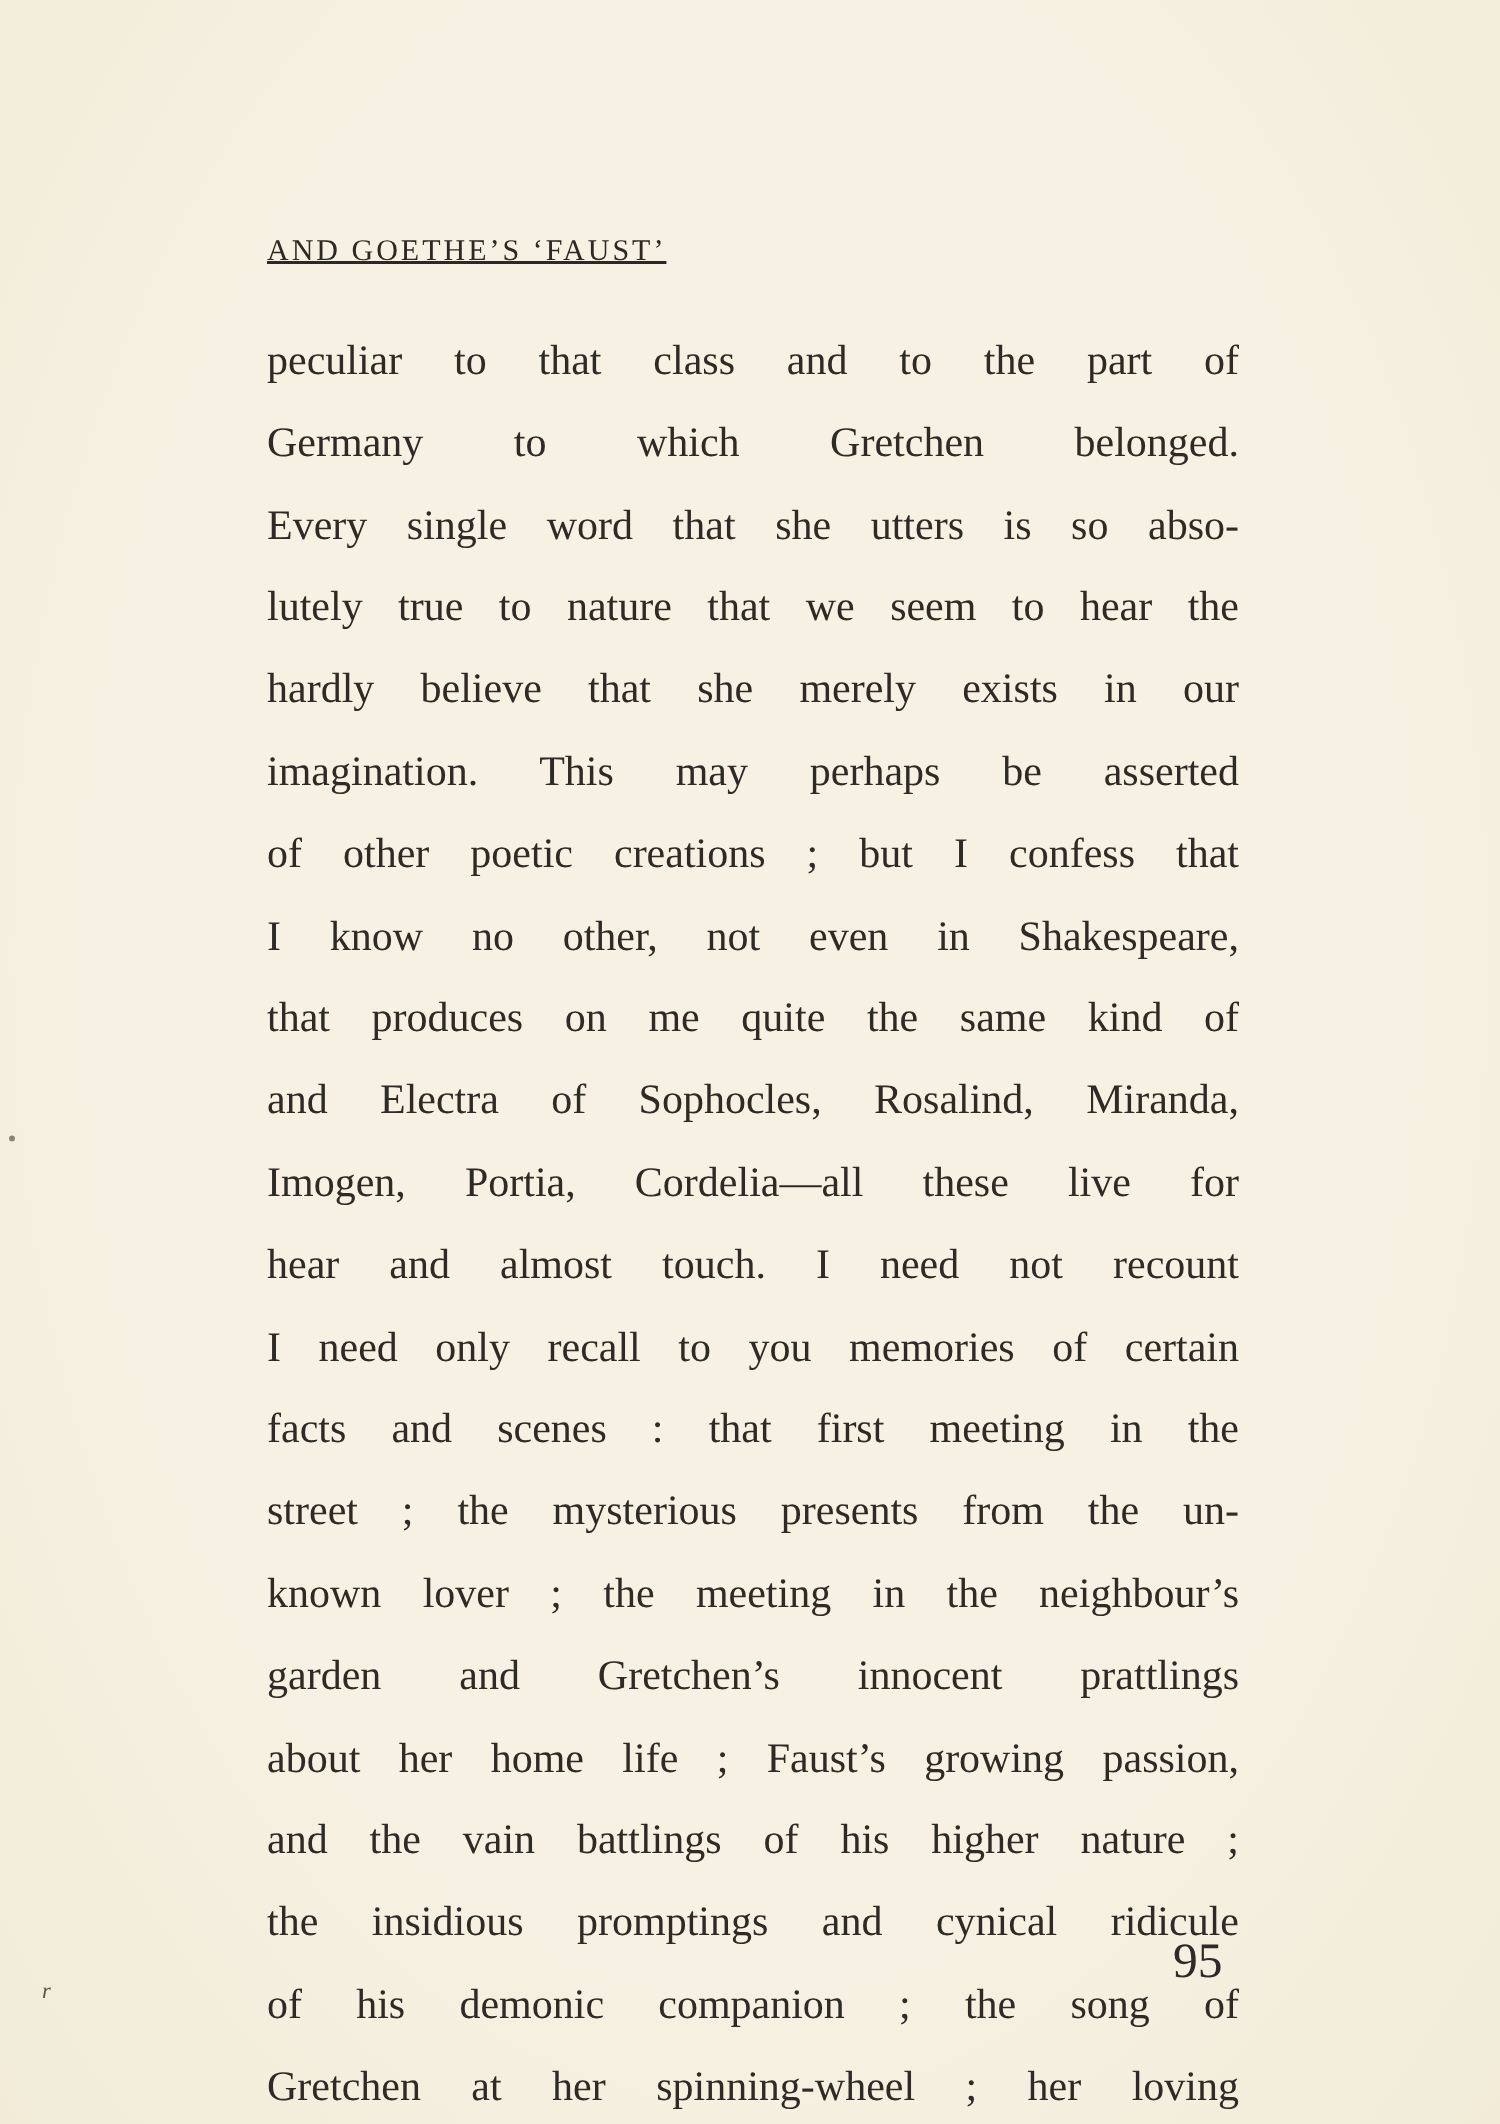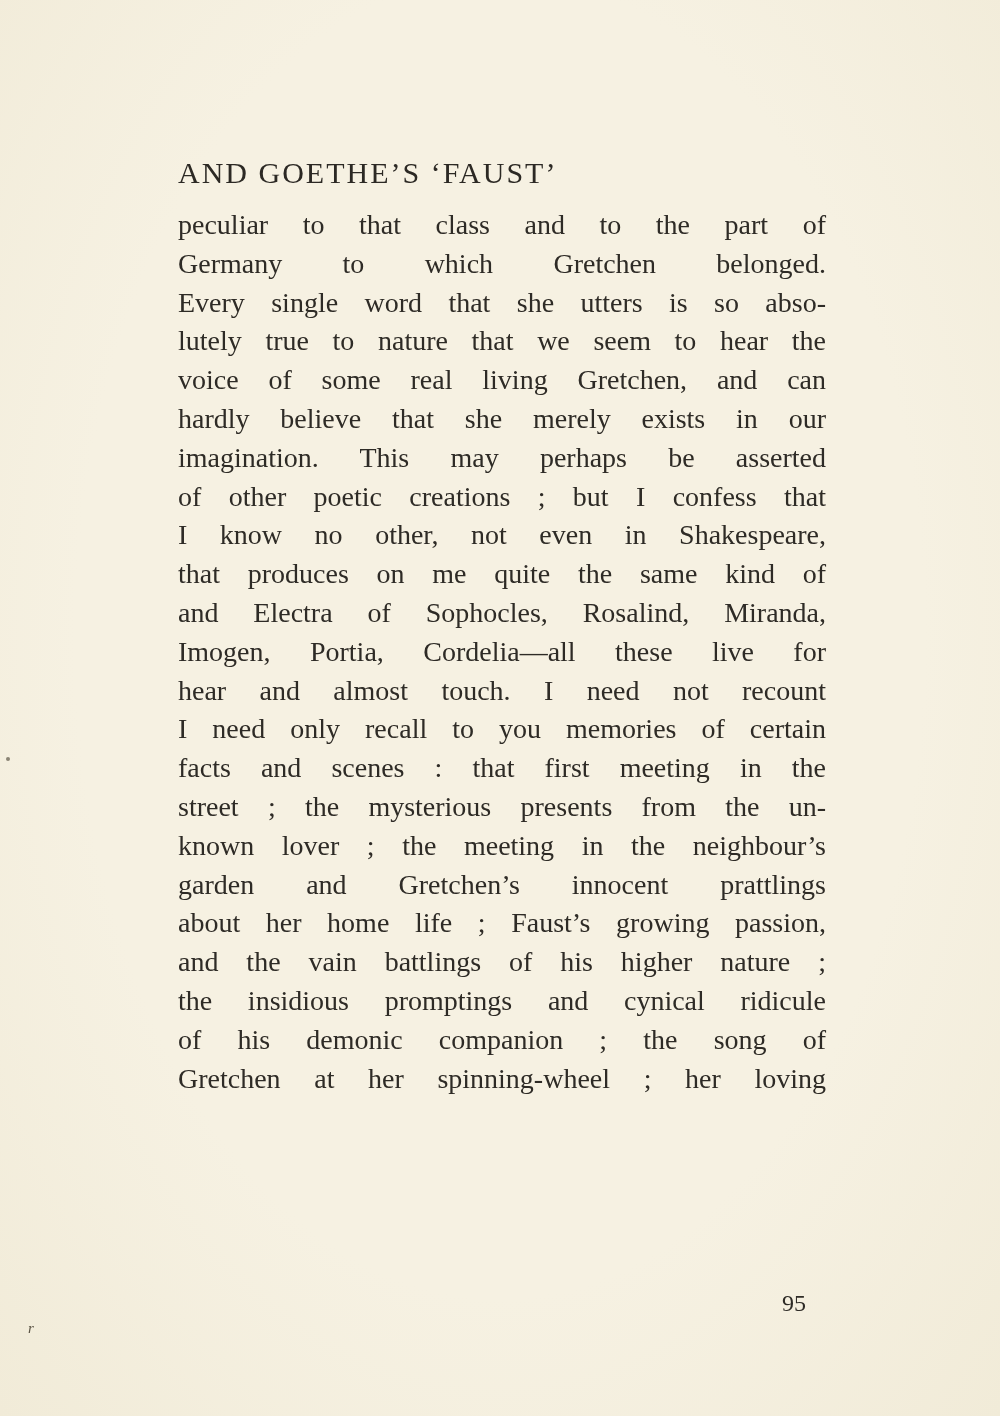--- a/index.html
+++ b/index.html
@@ -14,45 +14,47 @@
     background: radial-gradient(ellipse at 50% 45%, #f6f1e2 60%, #f1ebd8 100%);
     font-family: "Liberation Serif", "DejaVu Serif", serif;
     color: #2e2b26;
     overflow: hidden;
   }
   .page-heading {
     position: absolute;
     left: 178px;
     top: 156px;
     width: 650px;
-    font-size: 30px;
+    font-size: 20px;
     line-height: 1.1;
     letter-spacing: 2px;
     color: #2c2924;
     white-space: nowrap;
+    text-decoration: underline;
   }
   .text-block {
     position: absolute;
     left: 178px;
     top: 206px;
     width: 648px;
   }
   .text-line {
     font-size: 28px;
     line-height: 38.8px;
     text-align: justify;
     text-align-last: justify;
     white-space: normal;
     color: #2e2b26;
+    margin-top: 16px;
   }
   .page-number {
     position: absolute;
     left: 782px;
     top: 1290px;
-    font-size: 24px;
+    font-size: 33px;
     color: #2e2b26;
   }
   .corner-mark {
     position: absolute;
     left: 28px;
     top: 1320px;
     font-size: 15px;
     font-style: italic;
     color: #5a5344;
   }
@@ -71,21 +73,20 @@
 
 <div class="page">
 
   <div class="page-heading">AND GOETHE’S ‘FAUST’</div>
 
   <div class="text-block">
     <div class="text-line">peculiar to that class and to the part of</div>
     <div class="text-line">Germany to which Gretchen belonged.</div>
     <div class="text-line">Every single word that she utters is so abso-</div>
     <div class="text-line">lutely true to nature that we seem to hear the</div>
-    <div class="text-line">voice of some real living Gretchen, and can</div>
     <div class="text-line">hardly believe that she merely exists in our</div>
     <div class="text-line">imagination. This may perhaps be asserted</div>
     <div class="text-line">of other poetic creations ; but I confess that</div>
     <div class="text-line">I know no other, not even in Shakespeare,</div>
     <div class="text-line">that produces on me quite the same kind of</div>
     <div class="text-line">and Electra of Sophocles, Rosalind, Miranda,</div>
     <div class="text-line">Imogen, Portia, Cordelia—all these live for</div>
     <div class="text-line">hear and almost touch. I need not recount</div>
     <div class="text-line">I need only recall to you memories of certain</div>
     <div class="text-line">facts and scenes : that first meeting in the</div>

